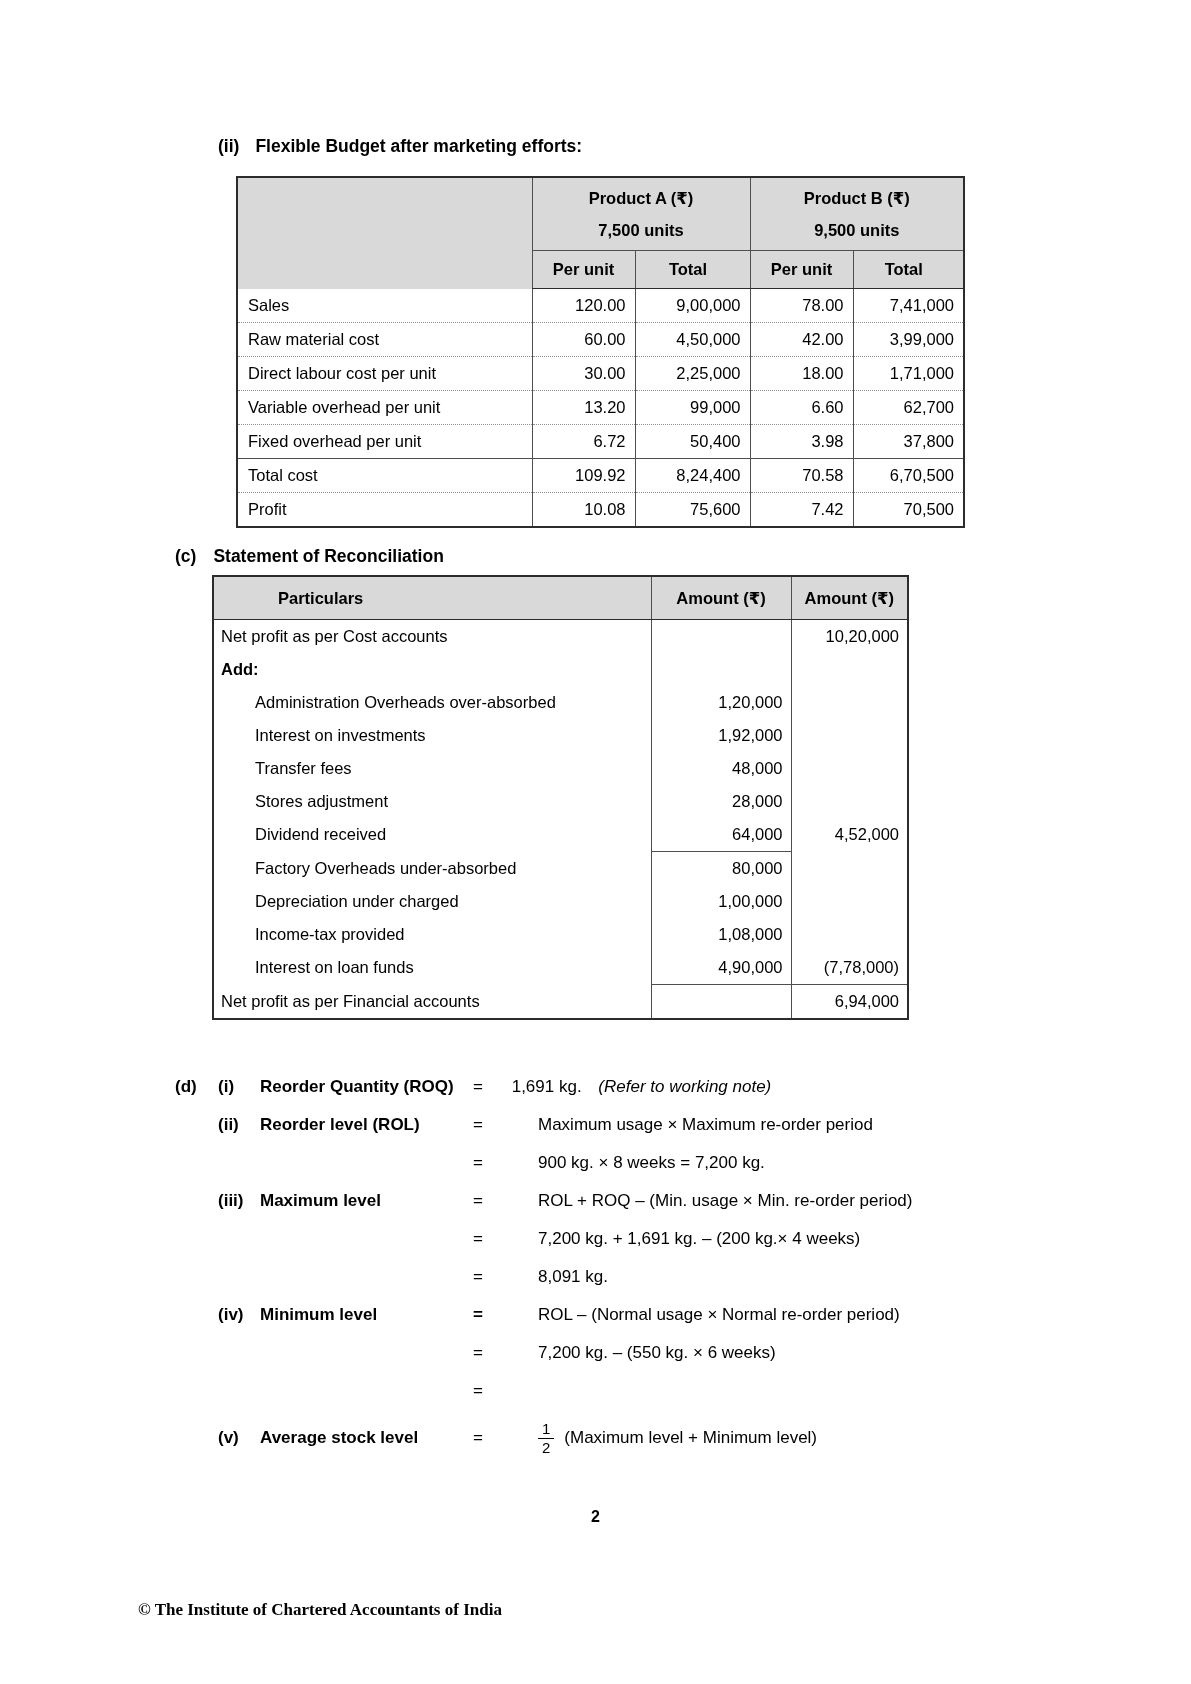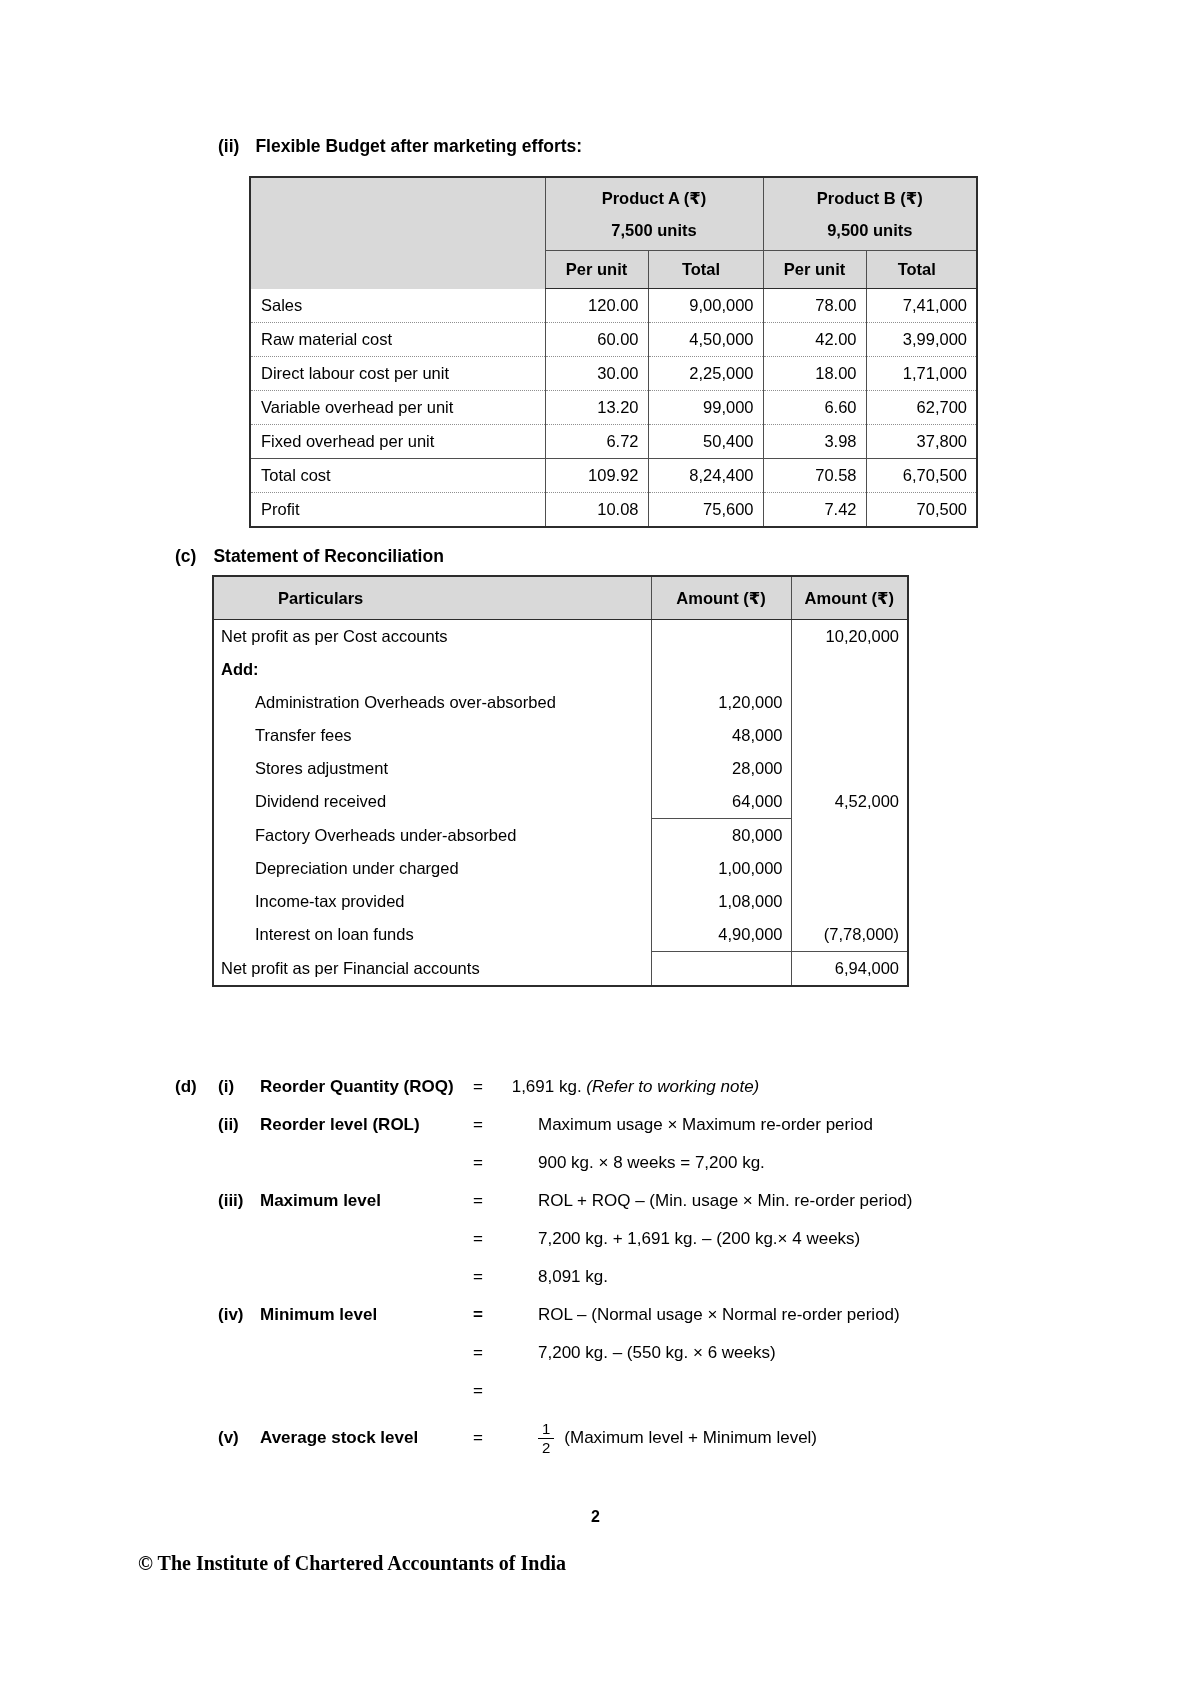--- a/index.html
+++ b/index.html
@@ -6,21 +6,21 @@
   .page{position:relative;width:1191px;height:1684px;background:#fff;overflow:hidden;
         font-family:"Liberation Sans","DejaVu Sans",sans-serif;color:#000000;}
 
   
   .sec-head{position:absolute;display:flex;font-weight:bold;font-size:17.5px;}
   #head-ii{left:218px;top:136px;gap:16px;}
   #head-c{left:175px;top:546px;gap:17px;}
 
   
   table{border-collapse:collapse;table-layout:fixed;}
-  .fb{position:absolute;left:249px;top:176px;width:727px;font-size:16.5px;border:2px solid #2c2c2c;}
+  .fb{position:absolute;left:236px;top:176px;width:727px;font-size:16.5px;border:2px solid #2c2c2c;}
   .fb th,.fb td{border-left:1px solid #4f4f4f;padding:0;overflow:hidden;white-space:nowrap;}
   .fb .corner{background:#d9d9d9;border-left:none;}
   .fb .ph{background:#d9d9d9;height:72px;vertical-align:middle;text-align:center;font-weight:bold;}
   .fb .ph div{line-height:32px;}
   .fb .sub th{background:#d9d9d9;height:37px;border-top:1px solid #4f4f4f;border-bottom:1.6px solid #2c2c2c;font-weight:bold;}
   .fb .shc{text-align:center;}
   .fb .shr{text-align:center;padding-right:9px;}
   .fb tbody td{height:33px;}
   .fb tbody tr+tr td{border-top:1px dotted #8f8f8f;}
   .fb tbody tr.tsolid td{border-top:1px solid #4f4f4f;}
@@ -40,30 +40,30 @@
   .rec .amt{text-align:right;padding-right:8px;}
   .rec td.bl{border-bottom:1px solid #4f4f4f;}
 
   
   #sec-d{position:absolute;left:175px;top:1068px;font-size:17px;width:890px;}
   .drow{display:grid;grid-template-columns:43px 42px 213px 65px 1fr;min-height:38px;align-items:center;}
   .drow.tall{min-height:56px;}
   .c1{grid-column:1;} .c2{grid-column:2;} .c3{grid-column:3;} .c4{grid-column:4;} .c5{grid-column:5;}
   .c45{grid-column:4/6;}
   .b{font-weight:bold;}
-  .val{margin-left:24px;} .note{margin-left:0;font-style:italic;}
+  .val{margin-left:24px;} .note{margin-left:12px;font-style:italic;}
   .c5f{display:flex;align-items:center;}
   .frac{display:inline-flex;flex-direction:column;align-items:center;font-size:15px;line-height:1.2;}
   .fnum{border-bottom:1.4px solid #000;padding:0 4px;}
   .ftext{margin-left:10px;}
 
   
   .pagenum{position:absolute;top:1508px;left:0;width:100%;text-align:center;font-weight:bold;font-size:16px;}
-  .footer{position:absolute;left:138px;top:1552px;font-family:"Liberation Serif","DejaVu Serif",serif;
-          font-weight:bold;font-size:20px;}
+  .footer{position:absolute;left:138px;top:1600px;font-family:"Liberation Serif","DejaVu Serif",serif;
+          font-weight:bold;font-size:17px;}
 </style>
 </head>
 <body>
 
 <div class="page">
 
   <div class="sec-head" id="head-ii">
     <span>(ii)</span>
     <span>Flexible Budget after marketing efforts:</span>
   </div>
@@ -176,20 +176,25 @@
         <td class="lab b">Add:</td>
         <td class="amt"></td>
         <td class="amt"></td>
       </tr>
       <tr>
         <td class="lab indent">Administration Overheads over-absorbed</td>
         <td class="amt">1,20,000</td>
         <td class="amt"></td>
       </tr>
       <tr>
+        <td class="lab indent">Interest on investments</td>
+        <td class="amt">1,92,000</td>
+        <td class="amt"></td>
+      </tr>
+      <tr>
         <td class="lab indent">Transfer fees</td>
         <td class="amt">48,000</td>
         <td class="amt"></td>
       </tr>
       <tr>
         <td class="lab indent">Stores adjustment</td>
         <td class="amt">28,000</td>
         <td class="amt"></td>
       </tr>
       <tr>

